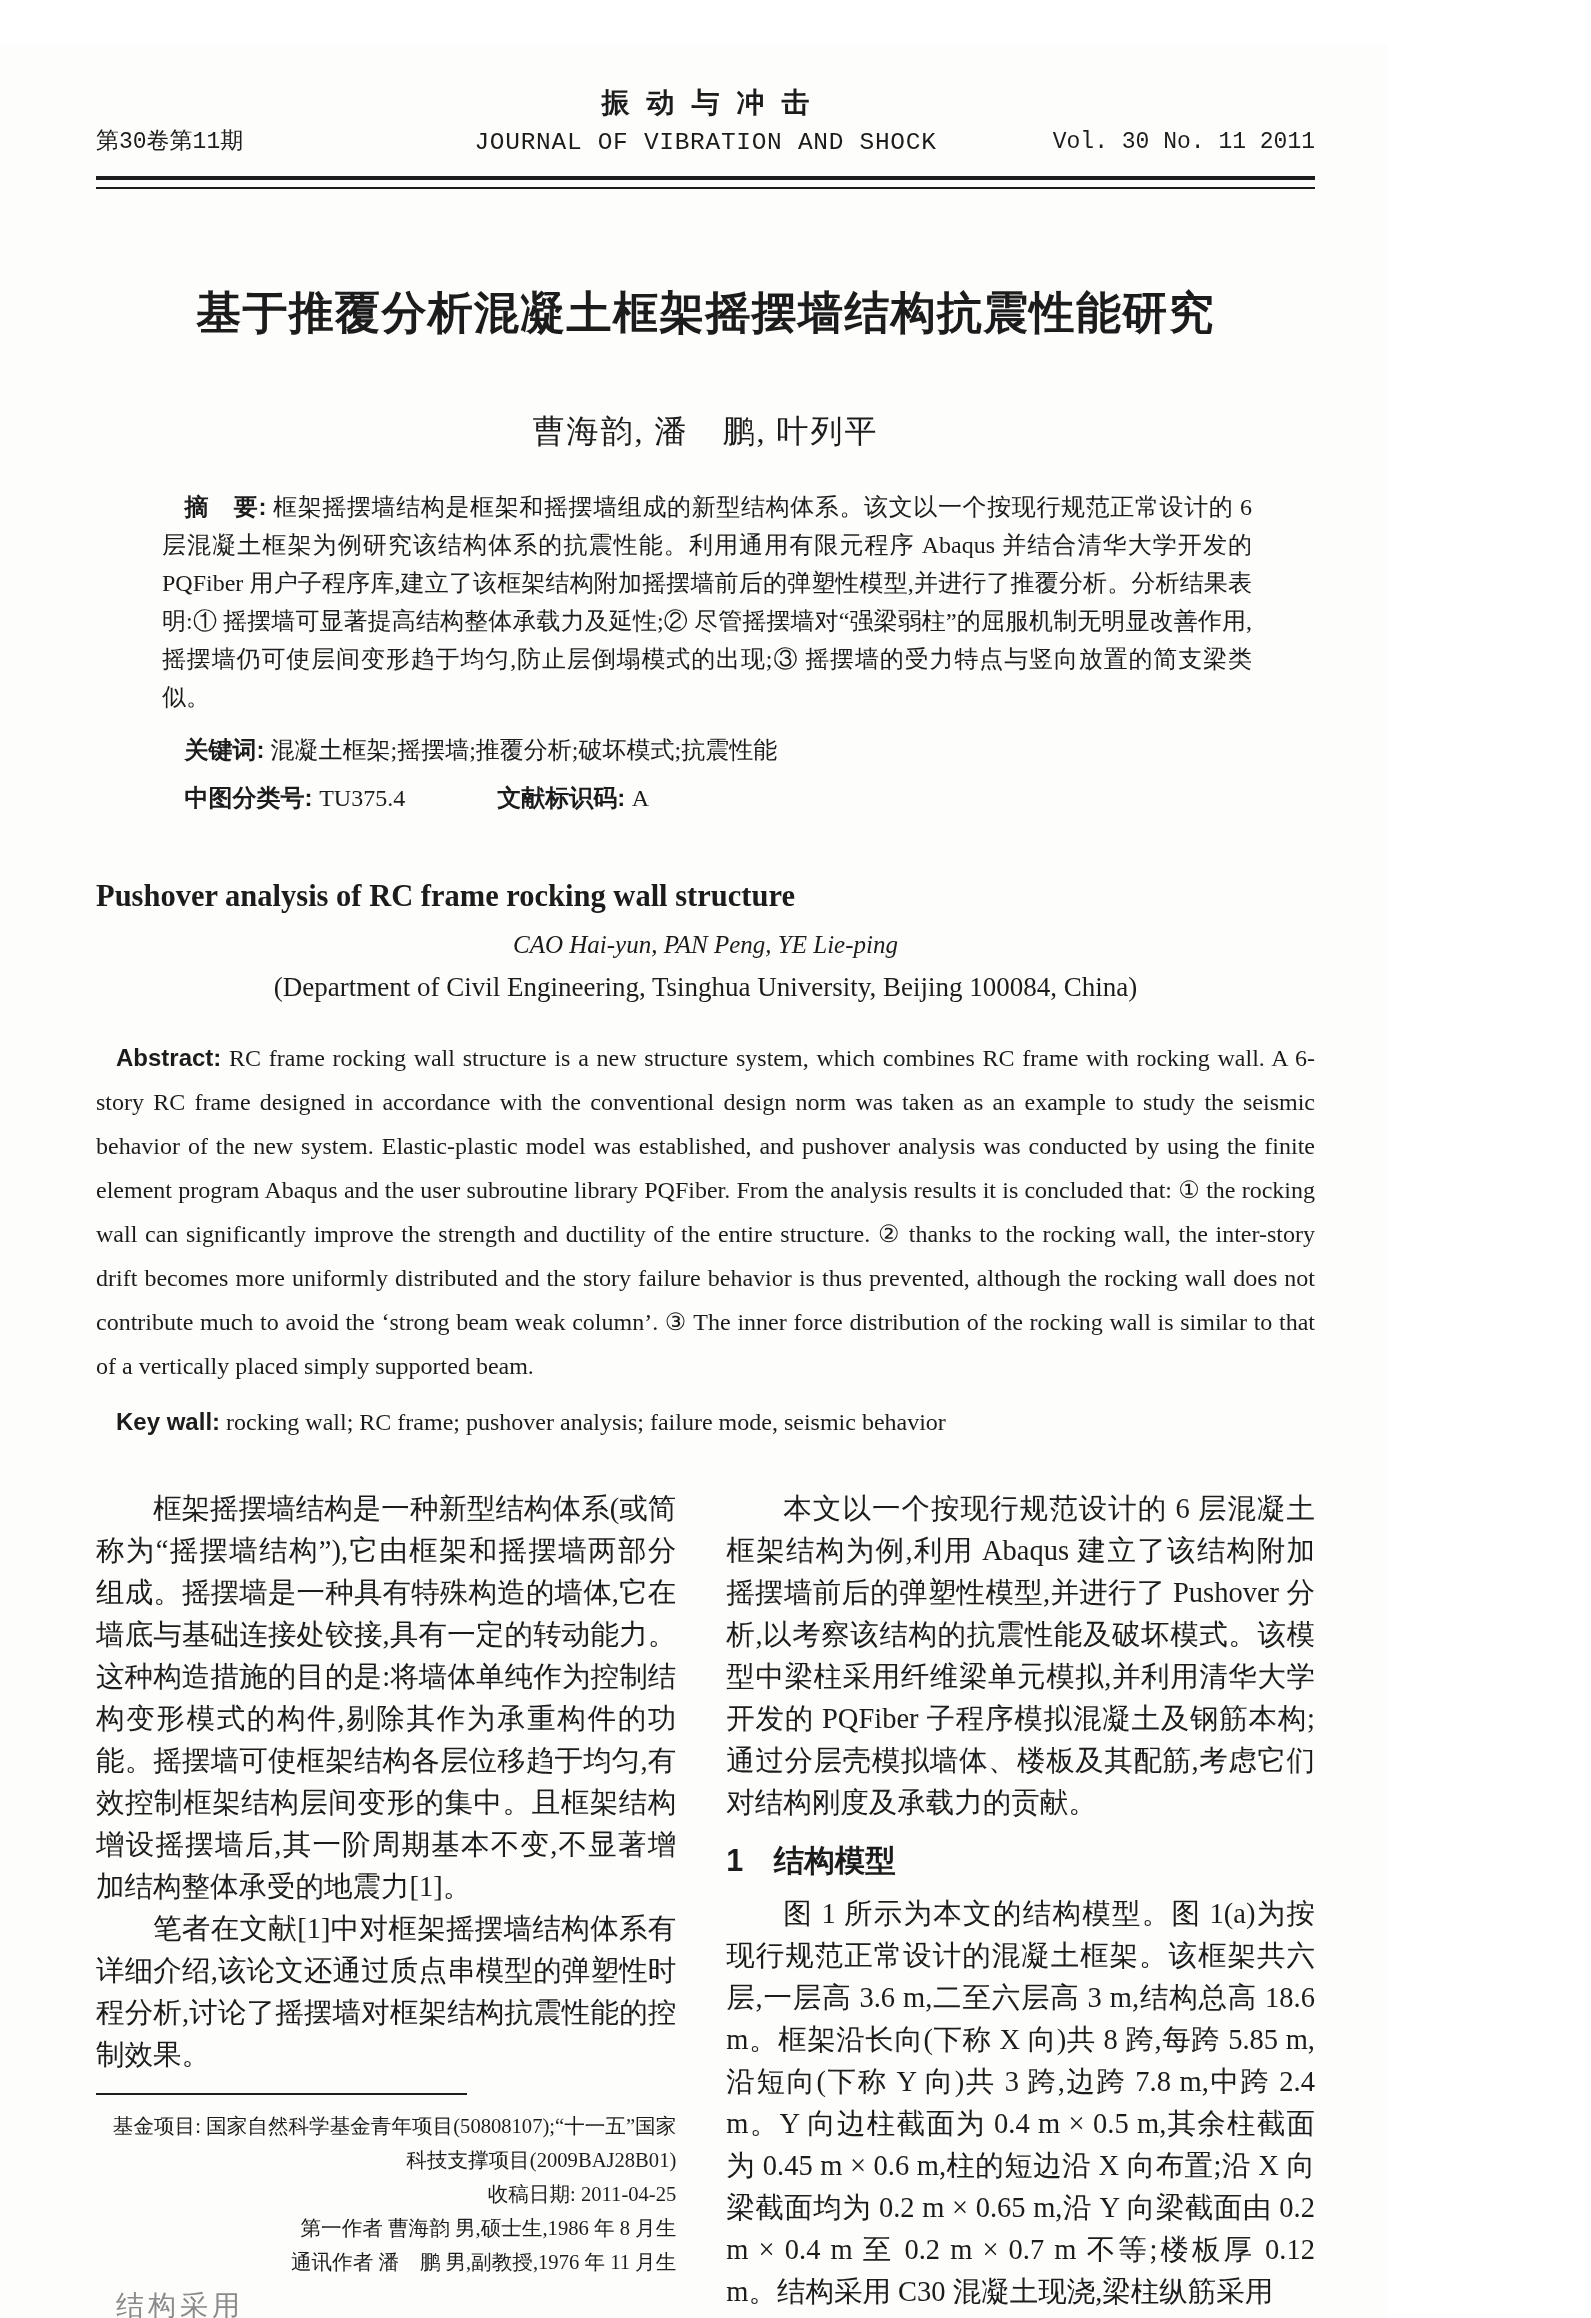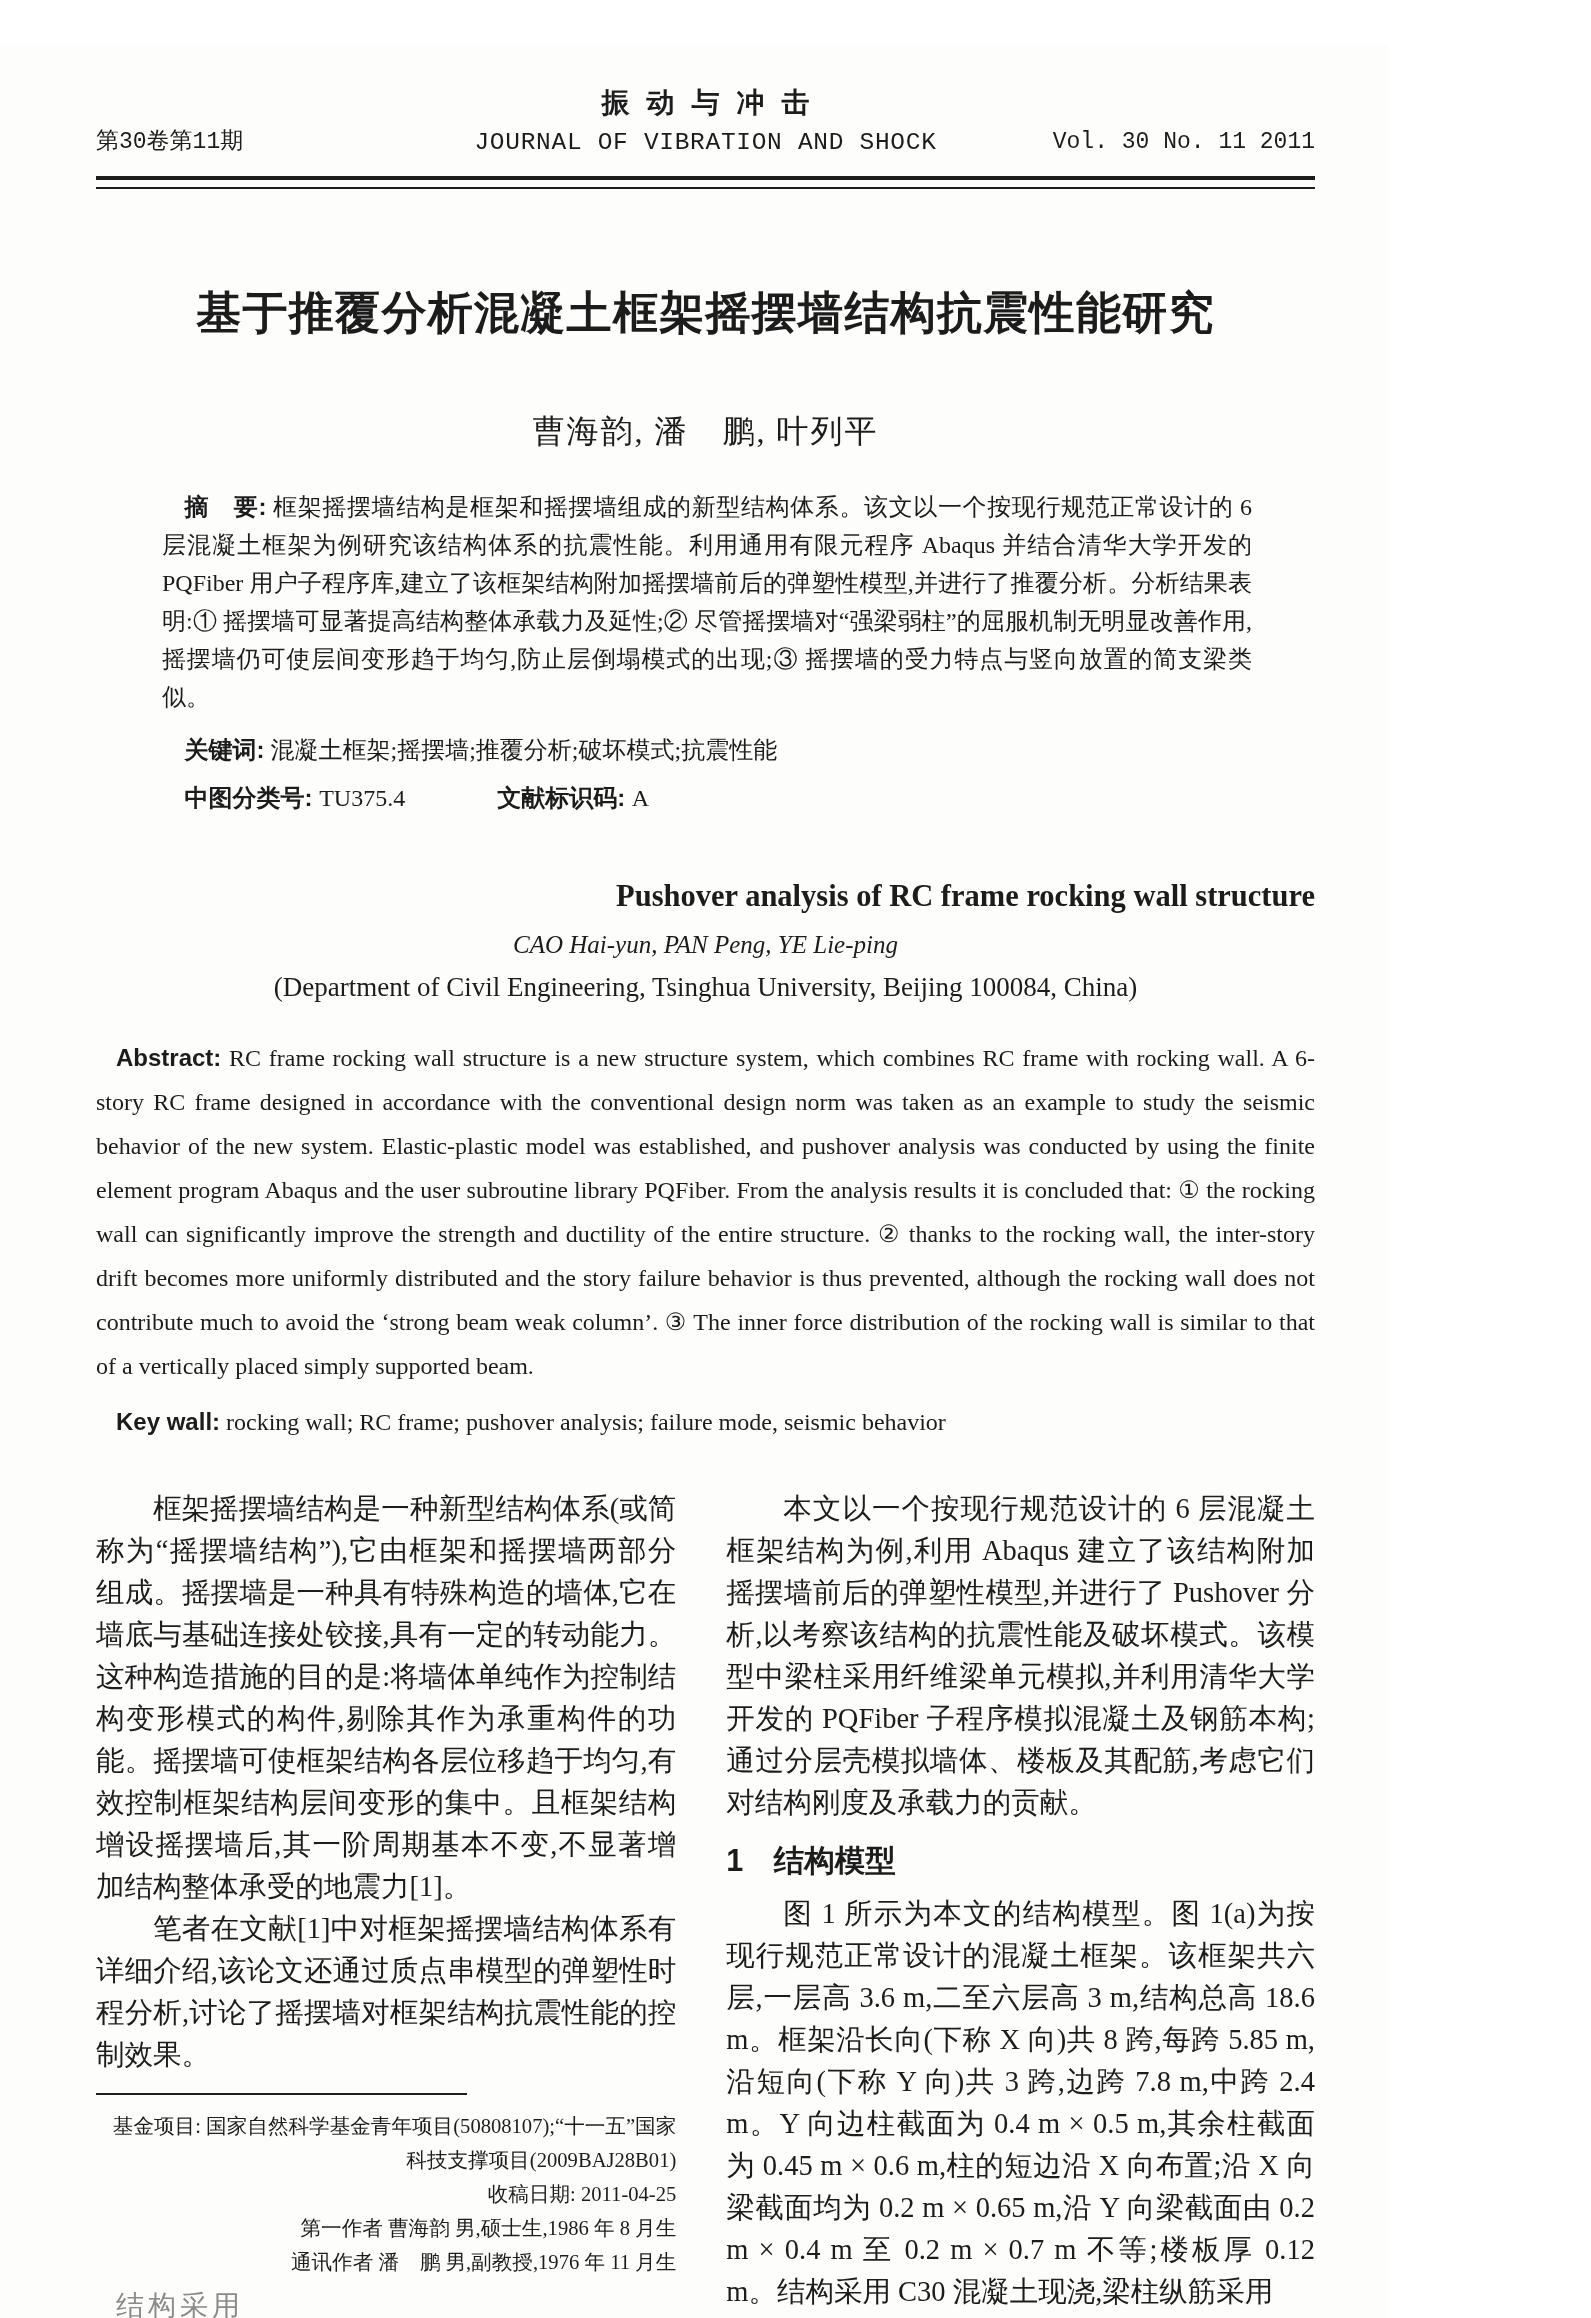--- a/index.html
+++ b/index.html
@@ -83,21 +83,21 @@
   .lbl {
     font-family: "Liberation Sans", sans-serif;
     font-weight: 700;
     font-style: normal;
   }
   .gap { display: inline-block; width: 80px; }
 
   
   .title-en {
     margin: 61px 0 0 0;
-    text-align: right;
+    text-align: left;
     font-size: 30.5px;
     line-height: 1.2;
     font-weight: 700;
   }
   .authors-en {
     margin-top: 14.6px;
     text-align: center;
     font-size: 25px;
     line-height: 1.25;
     font-style: italic;

